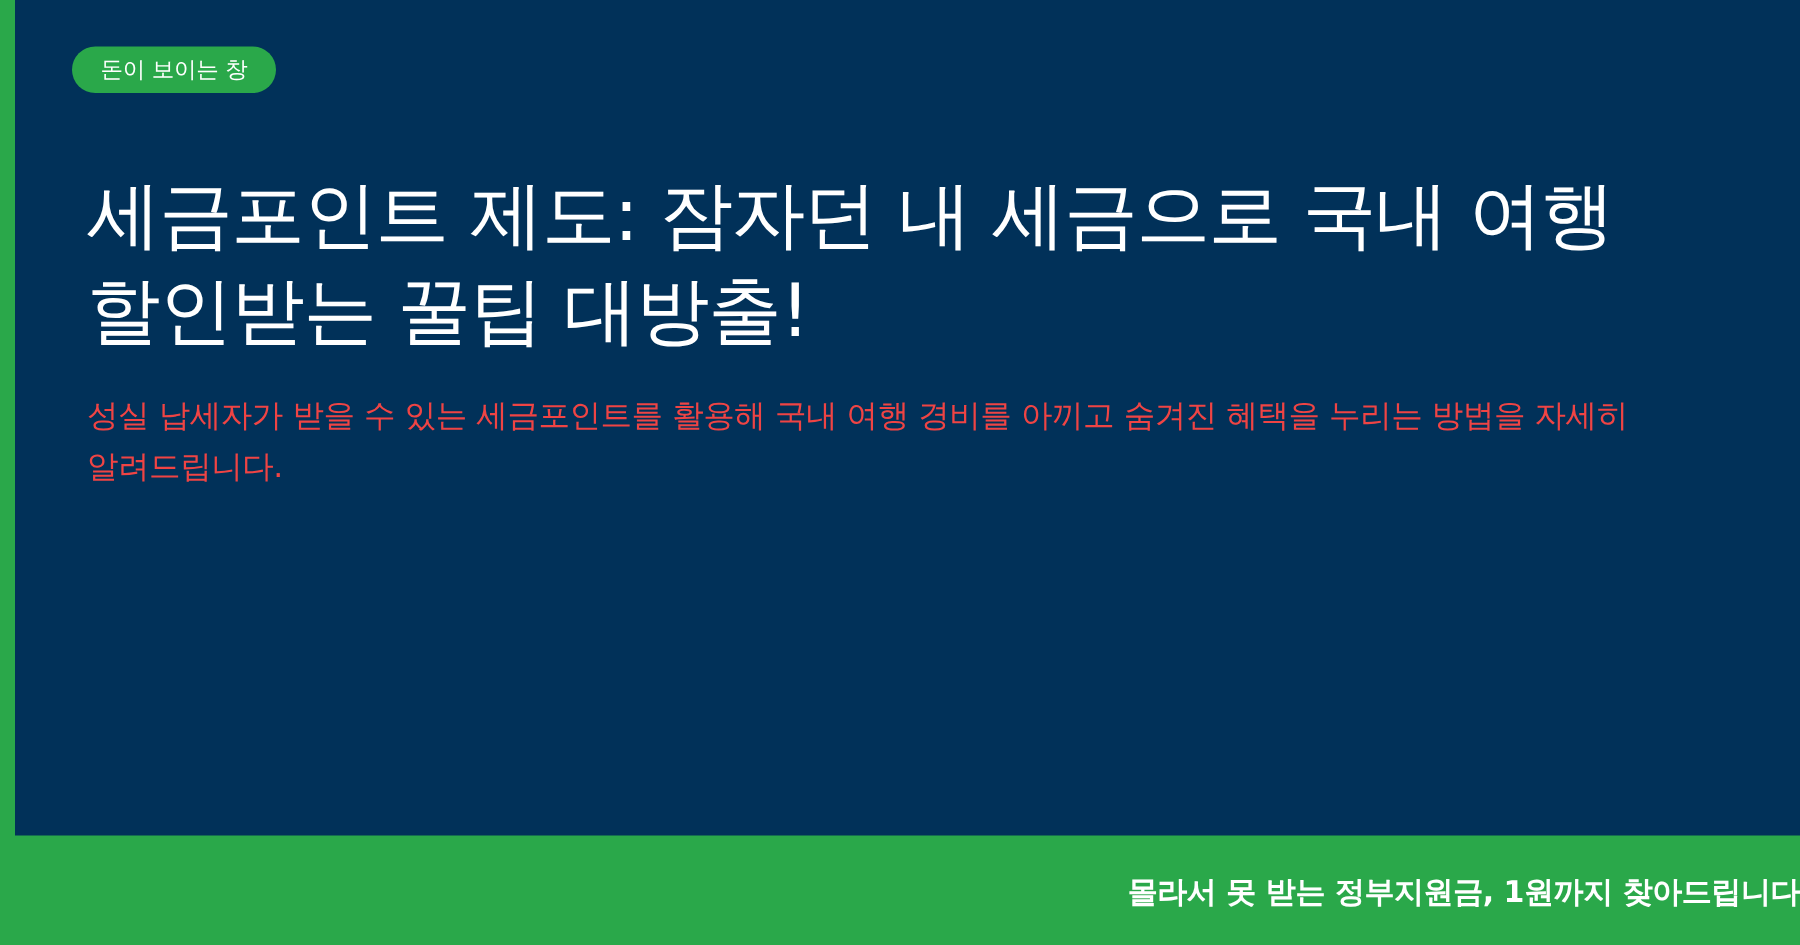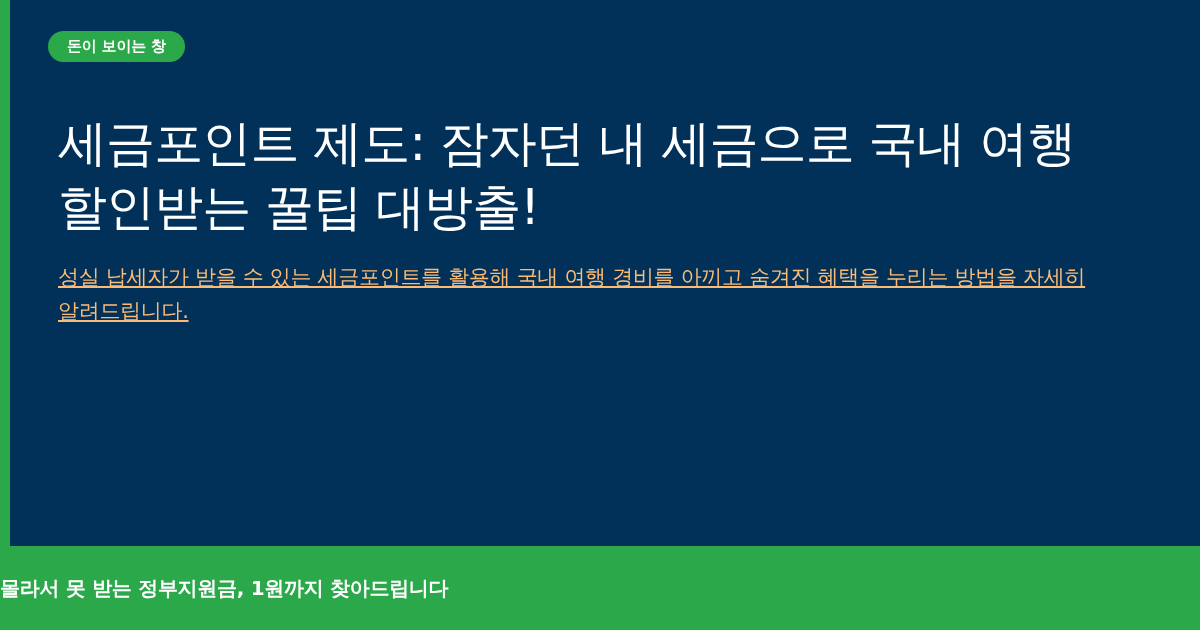--- a/index.html
+++ b/index.html
@@ -44,21 +44,21 @@
     display: flex;
     align-items: center;
     justify-content: center;
     background: #2aa84a;
     border-radius: 16px;
     box-sizing: border-box;
   }
   .badge-label {
     color: #ffffff;
     font-size: 15px;
-    font-weight: bold;
+    font-weight: normal;
     letter-spacing: -0.2px;
     line-height: 1;
     white-space: nowrap;
   }
 
   
   .content {
     position: absolute;
     left: 58px;
     top: 112px;
@@ -70,41 +70,40 @@
     color: #ffffff;
     font-size: 49px;
     font-weight: normal;
     line-height: 1.30;
     letter-spacing: -0.9px;
     word-break: keep-all;
   }
 
   .subhead {
     margin: 22px 0 0 0;
-    color: #fdba74;
+    color: #ef4444;
     font-size: 21px;
     font-weight: normal;
     line-height: 1.58;
     letter-spacing: -0.3px;
     width: 1078px;
     word-break: keep-all;
-    text-decoration: underline;
   }
 
   
   .footer {
     position: absolute;
     left: 0;
     bottom: 0;
     width: 1200px;
-    height: 84px;
+    height: 73px;
     background: #2aa84a;
     display: flex;
     align-items: center;
-    justify-content: flex-start;
+    justify-content: flex-end;
   }
   .footer-text {
     color: #ffffff;
     font-size: 20px;
     font-weight: bold;
     letter-spacing: -0.3px;
     line-height: 1;
     text-align: center;
     white-space: nowrap;
   }

